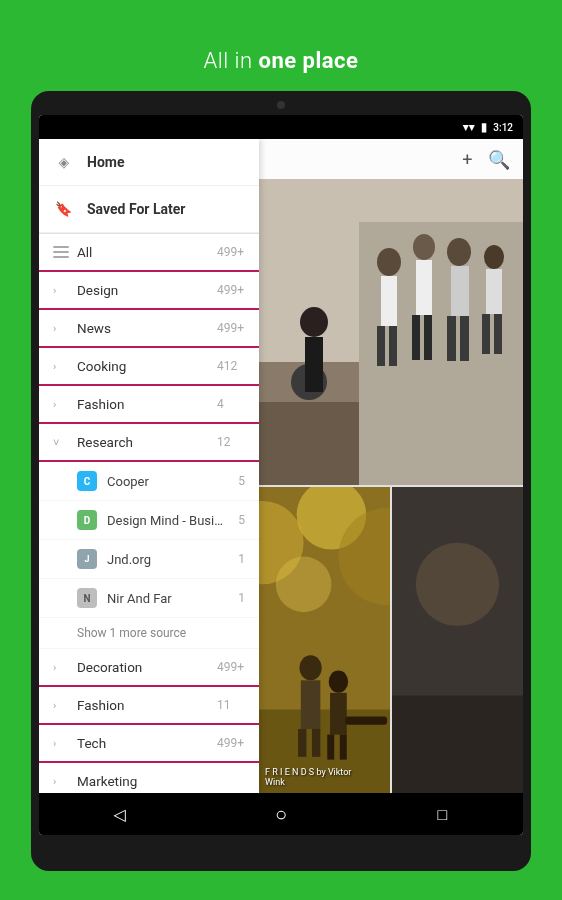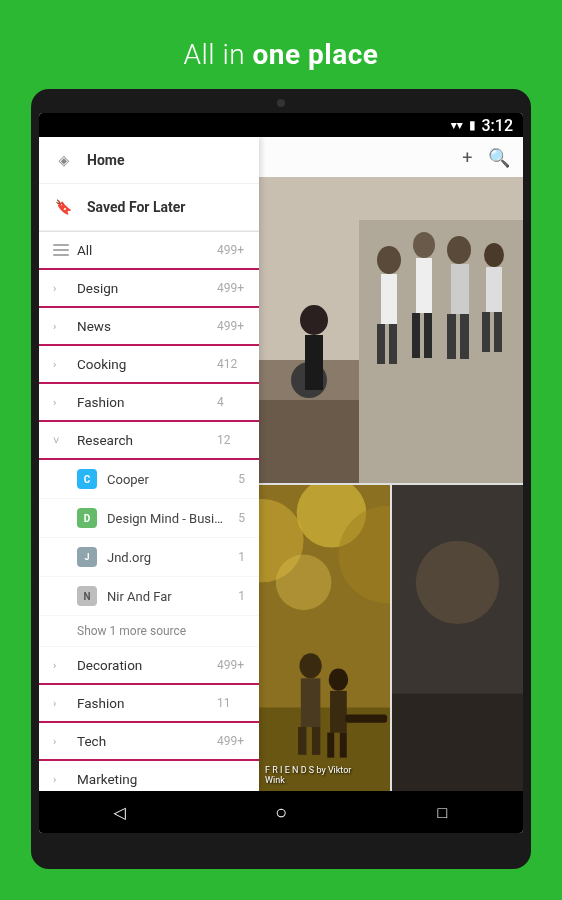--- a/index.html
+++ b/index.html
@@ -9,24 +9,24 @@
       background-color: #2db833;
       font-family: 'Roboto', Arial, sans-serif;
       overflow: hidden;
       display: flex;
       flex-direction: column;
       align-items: center;
     }
 
     .top-label {
       color: white;
-      font-size: 28px;
+      font-size: 22px;
       font-weight: 300;
       text-align: right;
-      margin-top: 38px;
+      margin-top: 48px;
       margin-bottom: 18px;
       letter-spacing: 0.5px;
     }
     .top-label strong {
       font-weight: 700;
     }
 
     .tablet-frame {
       width: 500px;
       height: 780px;
@@ -70,21 +70,21 @@
     .status-bar .wifi-icon {
       color: white;
       font-size: 12px;
     }
     .status-bar .battery-icon {
       color: white;
       font-size: 12px;
     }
     .status-bar .time {
       color: white;
-      font-size: 16px;
+      font-size: 10px;
       font-weight: 500;
       text-align: right;
     }
 
     .screen-content {
       flex: 1;
       display: flex;
       flex-direction: row;
       overflow: hidden;
       position: relative;

